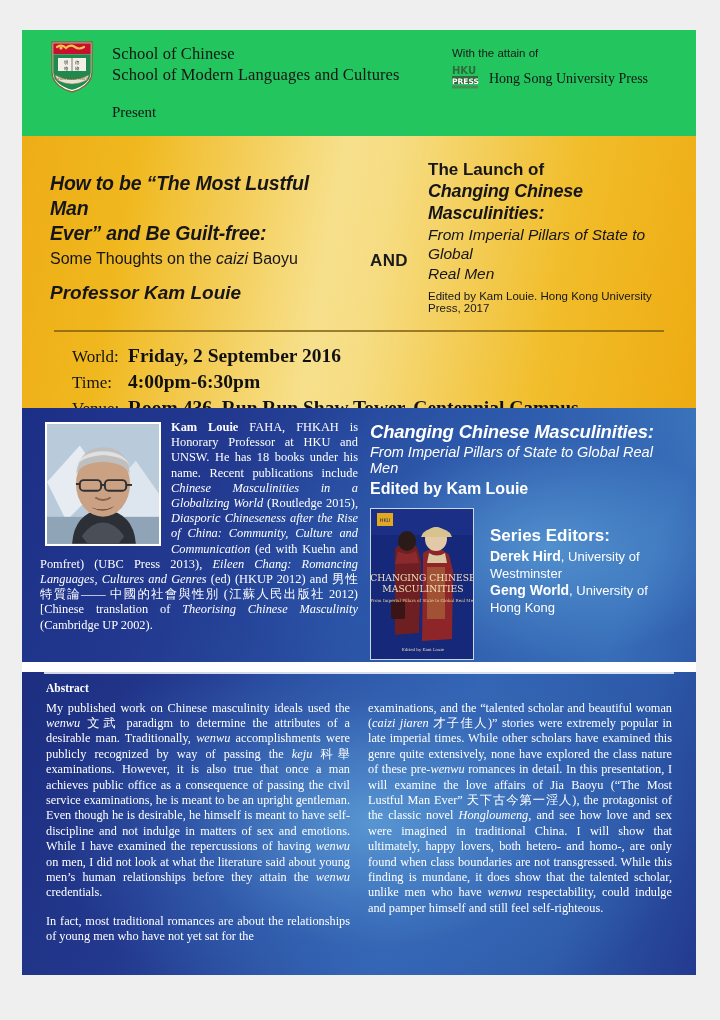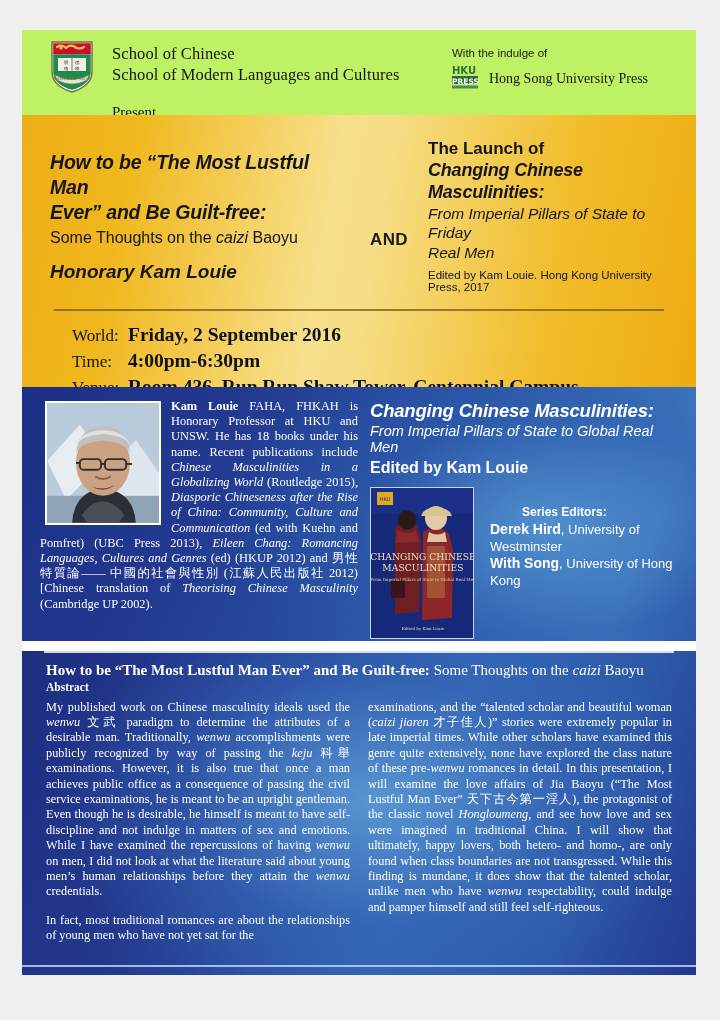--- a/index.html
+++ b/index.html
@@ -13,22 +13,22 @@
     position: absolute;
     left: 22px; top: 30px;
     width: 674px; height: 945px;
     overflow: hidden;
     background: #ffffff;
   }
 
   
   .header {
     position: relative;
-    height: 85px;
-    background: #bef264;
+    height: 106px;
+    background: #22c55e;
     display: flex;
     align-items: flex-start;
   }
   .hku-crest {
     position: absolute; left: 28px; top: 10px;
     width: 44px; height: 54px;
   }
   .school-lines {
     position: absolute; left: 90px; top: 13px;
   }
@@ -234,24 +234,23 @@
   .b-series-title {
     font-family: "Liberation Sans", sans-serif;
     font-weight: bold;
     font-size: 12.8px;
     color: #f3c64a;
     margin-bottom: 18px;
   }
   .b-editors-label {
     font-family: "Liberation Sans", sans-serif;
     font-weight: bold;
-    font-size: 12px;
+    font-size: 17px;
     color: #ffffff;
     margin-bottom: 2px;
-    margin-left: 32px;
   }
   .b-ed {
     font-family: "Liberation Sans", sans-serif;
     font-size: 13px;
     color: #ffffff;
     line-height: 17px;
   }
   .b-ed b { font-weight: bold; font-size: 14px; }
 
   
@@ -331,48 +330,48 @@
       <text x="22" y="40.2" font-size="3.1" text-anchor="middle" fill="#6a5c32" font-family="DejaVu Serif, serif">SAPIENTIA ET VIRTUS</text>
     </svg>
 
     <div class="school-lines">
       <div class="school-line">School of Chinese</div>
       <div class="school-line">School of Modern Languages and Cultures</div>
       <div class="school-present">Present</div>
     </div>
 
     <div class="support-block">
-      <div class="support-label">With the indulge of</div>
+      <div class="support-label">With the attain of</div>
       <div class="support-row">
         <svg class="hkupress-mark" viewBox="0 0 30 30">
           <text x="0" y="10" font-size="10" font-weight="bold" fill="#2f6b3b" font-family="DejaVu Sans, sans-serif">HKU</text>
           <rect x="0" y="12" width="26" height="8" fill="#2f6b3b"></rect>
           <text x="0" y="19.5" font-size="7.5" font-weight="bold" fill="#ffffff" font-family="DejaVu Sans, sans-serif">PRESS</text>
           <rect x="0" y="21.5" width="26" height="3" fill="#4d8a57"></rect>
         </svg>
         <span class="support-name">Hong Song University Press</span>
       </div>
     </div>
   </div>
 
   <div class="gold">
     <div class="titles">
       <div class="title-left">
         <div class="t-main">How to be “The Most Lustful Man</div>
         <div class="t-main">Ever” and Be Guilt-free:</div>
         <div class="t-sub"><span>Some Thoughts on the </span><i>caizi</i><span> Baoyu</span></div>
-        <div class="t-speaker">Honorary Kam Louie</div>
+        <div class="t-speaker">Professor Kam Louie</div>
       </div>
 
       <div class="and-col">AND</div>
 
       <div class="title-right">
         <div class="r-launch">The Launch of</div>
         <div class="r-booktitle">Changing Chinese Masculinities:</div>
-        <div class="r-booksub">From Imperial Pillars of State to Friday</div>
+        <div class="r-booksub">From Imperial Pillars of State to Global</div>
         <div class="r-booksub">Real Men</div>
         <div class="r-credit">Edited by Kam Louie. Hong Kong University Press, 2017</div>
       </div>
     </div>
 
     <div class="gold-rule"></div>
 
     <div class="dtv">
       <div class="dtv-row">
         <span class="dtv-key">World:</span>
@@ -443,30 +442,29 @@
             </g>
             <text x="52" y="72" font-size="9.2" text-anchor="middle" fill="#f2e3bf" font-family="DejaVu Serif, serif">CHANGING CHINESE</text>
             <text x="52" y="83" font-size="9.2" text-anchor="middle" fill="#f2e3bf" font-family="DejaVu Serif, serif">MASCULINITIES</text>
             <text x="52" y="93" font-size="4.2" text-anchor="middle" fill="#e5cf9c" font-family="DejaVu Serif, serif">From Imperial Pillars of State to Global Real Men</text>
             <text x="52" y="142" font-size="4" text-anchor="middle" fill="#e8dcbb" font-family="DejaVu Serif, serif">Edited by Kam Louie</text>
           </svg>
         </div>
         <div class="b-meta">
           <div class="b-editors-label">Series Editors:</div>
           <div class="b-ed"><b>Derek Hird</b><span>, University of Westminster</span></div>
-          <div class="b-ed"><b>With Song</b><span>, University of Hong Kong</span></div>
+          <div class="b-ed"><b>Geng World</b><span>, University of Hong Kong</span></div>
         </div>
       </div>
     </div>
   </div>
 
   <div class="blue-bot">
     <div class="abs-rule"></div>
 
-    <div class="abs-title"><b>How to be “The Most Lustful Man Ever” and Be Guilt-free:</b><span> Some Thoughts on the </span><i>caizi</i><span> Baoyu</span></div>
     <div class="abs-label">Abstract</div>
 
     <div class="abs-cols">
       <div class="abs-col">
         <p class="abs-p"><span>My published work on Chinese masculinity ideals used the </span><i>wenwu</i><span> 文武 paradigm to determine the attributes of a desirable man.  Traditionally, </span><i>wenwu</i><span> accomplishments were publicly recognized by way of passing the </span><i>keju</i><span> 科舉 examinations. However, it is also true that once a man achieves public office as a consequence of passing the civil service examinations, he is meant to be an upright gentleman. Even though he is desirable, he himself is meant to have self-discipline and not indulge in matters of sex and emotions.  While I have examined the repercussions of having </span><i>wenwu</i><span> on men, I did not look at what the literature said about young men’s human relationships before they attain the </span><i>wenwu</i><span> credentials.</span></p>
         <p class="abs-p">In fact, most traditional romances are about the relationships of young men who have not yet sat for the</p>
       </div>
       <div class="abs-col">
         <p class="abs-p"><span>examinations, and the “talented scholar and beautiful woman (</span><i>caizi jiaren</i><span> 才子佳人)” stories were extremely popular in late imperial times. While other scholars have examined this genre quite extensively, none have explored the class nature of these pre-</span><i>wenwu</i><span> romances in detail. In this presentation, I will examine the love affairs of Jia Baoyu (“The Most Lustful Man Ever” 天下古今第一淫人), the protagonist of the classic novel </span><i>Hongloumeng</i><span>, and see how love and sex were imagined in traditional China. I will show that ultimately, happy lovers, both hetero- and homo-, are only found when class boundaries are not transgressed.  While this finding is mundane, it does show that the talented scholar, unlike men who have </span><i>wenwu</i><span> respectability, could indulge and pamper himself and still feel self-righteous.</span></p>
       </div>

